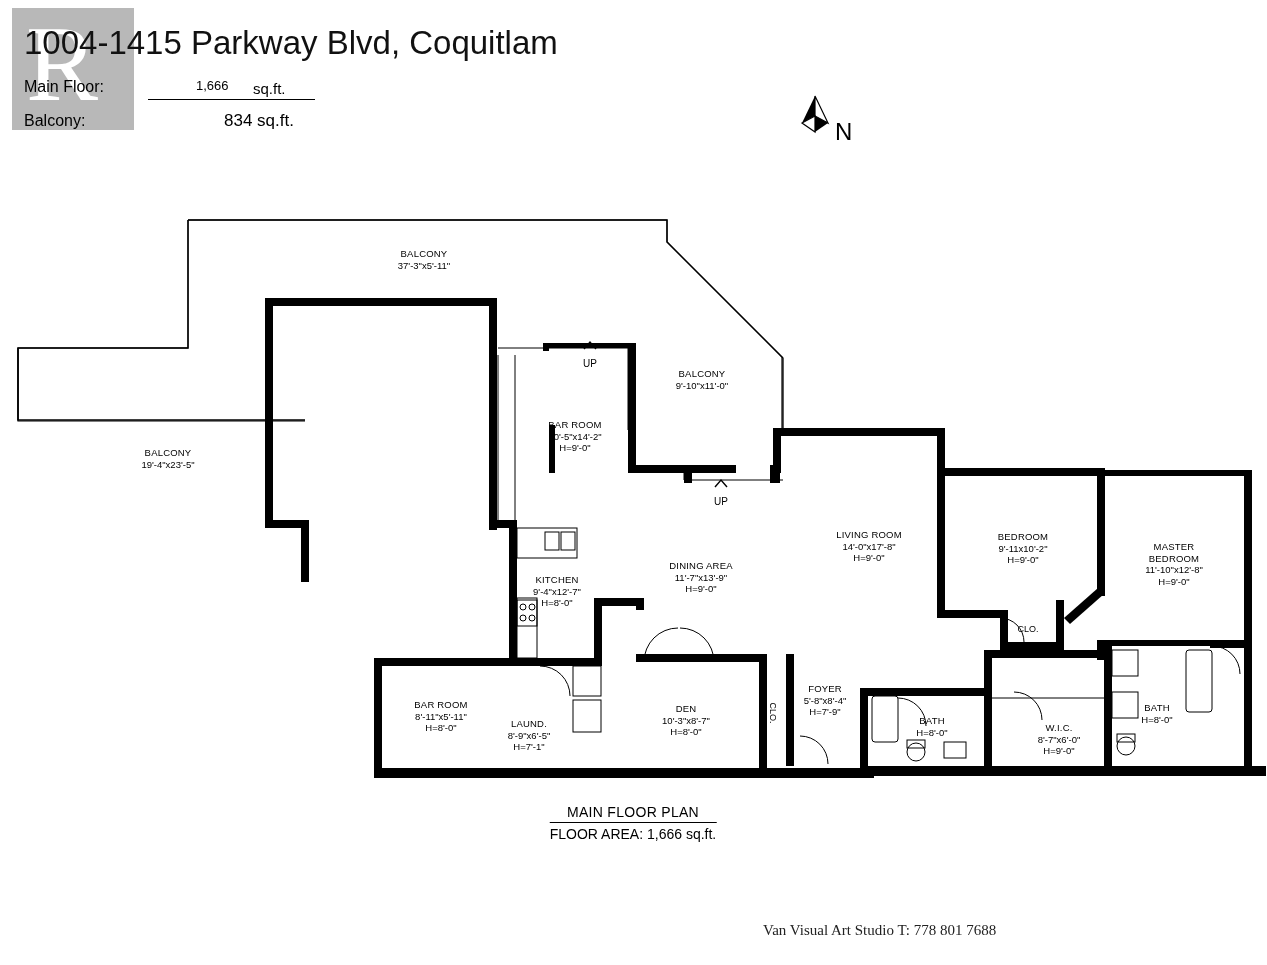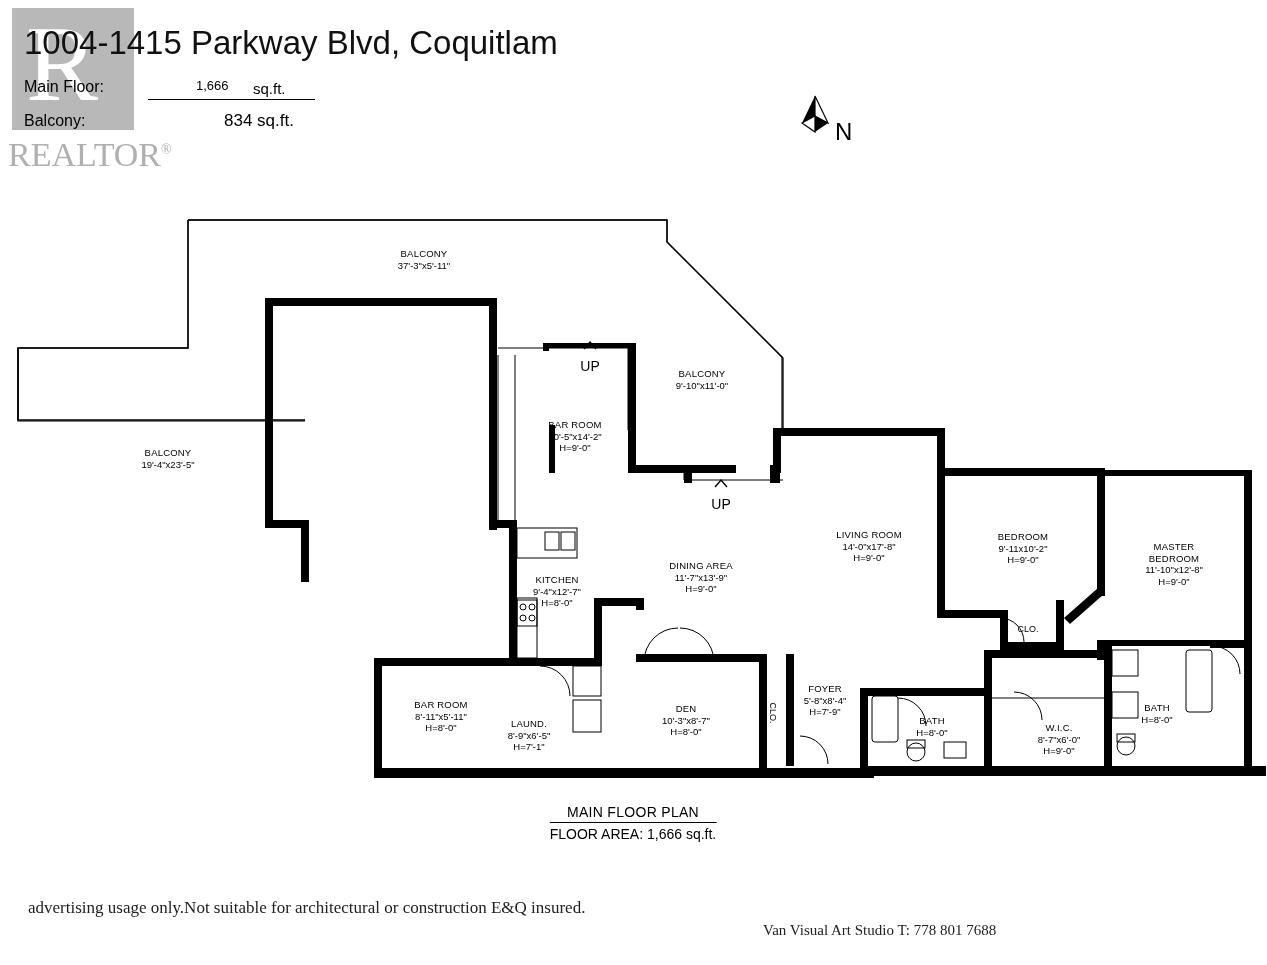--- a/index.html
+++ b/index.html
@@ -77,21 +77,21 @@
   .room-label .nm { letter-spacing: .2px; }
   .small-label {
     position: absolute;
     font-size: 9px;
     font-family: "Liberation Sans", sans-serif;
     white-space: nowrap;
     transform: translateX(-50%);
   }
   .up-label {
     position: absolute;
-    font-size: 14px;
+    font-size: 10px;
     text-align: center;
     transform: translateX(-50%);
   }
 
   
   #plan-caption {
     left: 633px; top: 788px; transform: translateX(-50%);
     text-align: center; white-space: nowrap;
   }
   #plan-caption .cap1 { font-size: 14px; letter-spacing: .3px; margin-top: 16px; }
@@ -109,23 +109,20 @@
     font-family: "Liberation Serif", serif;
     font-size: 15px; color: #222; margin-left: 28px;
   }
 </style>
 </head>
 <body>
 
 <div id="realtor-logo" class="abs">
   <div id="realtor-mark">
     <span class="r-letter">R</span>
-  </div>
-  <div id="realtor-word">
-    <span>REALTOR</span><sup>®</sup>
   </div>
 </div>
 
 <div id="title" class="abs">1004-1415 Parkway Blvd, Coquitlam</div>
 <div id="main-floor-label" class="abs area-row">Main Floor:</div>
 <div id="main-floor-value" class="abs area-row">1,666</div>
 <div id="main-floor-unit" class="abs area-row">sq.ft.</div>
 <div id="main-floor-rule" class="abs"></div>
 <div id="balcony-label" class="abs area-row">Balcony:</div>
 <div id="balcony-value" class="abs area-row">834 sq.ft.</div>
@@ -367,15 +364,14 @@
     <div class="up-label" style="left: 721px; top: 496px;">UP</div>
   </div>
 
 <div id="plan-caption" class="abs">
   <div class="cap1">MAIN FLOOR PLAN</div>
   <div class="cap-rule"></div>
   <div class="cap2">FLOOR AREA: 1,666 sq.ft.</div>
 </div>
 
 <div id="disclaimer" class="abs">
-  <div>advertising usage only.Not suitable for architectural or construction E&amp;Q insured.</div>
 </div>
 <div id="credit" class="abs">Van Visual Art Studio T: 778 801 7688</div>
 
 </body></html>

